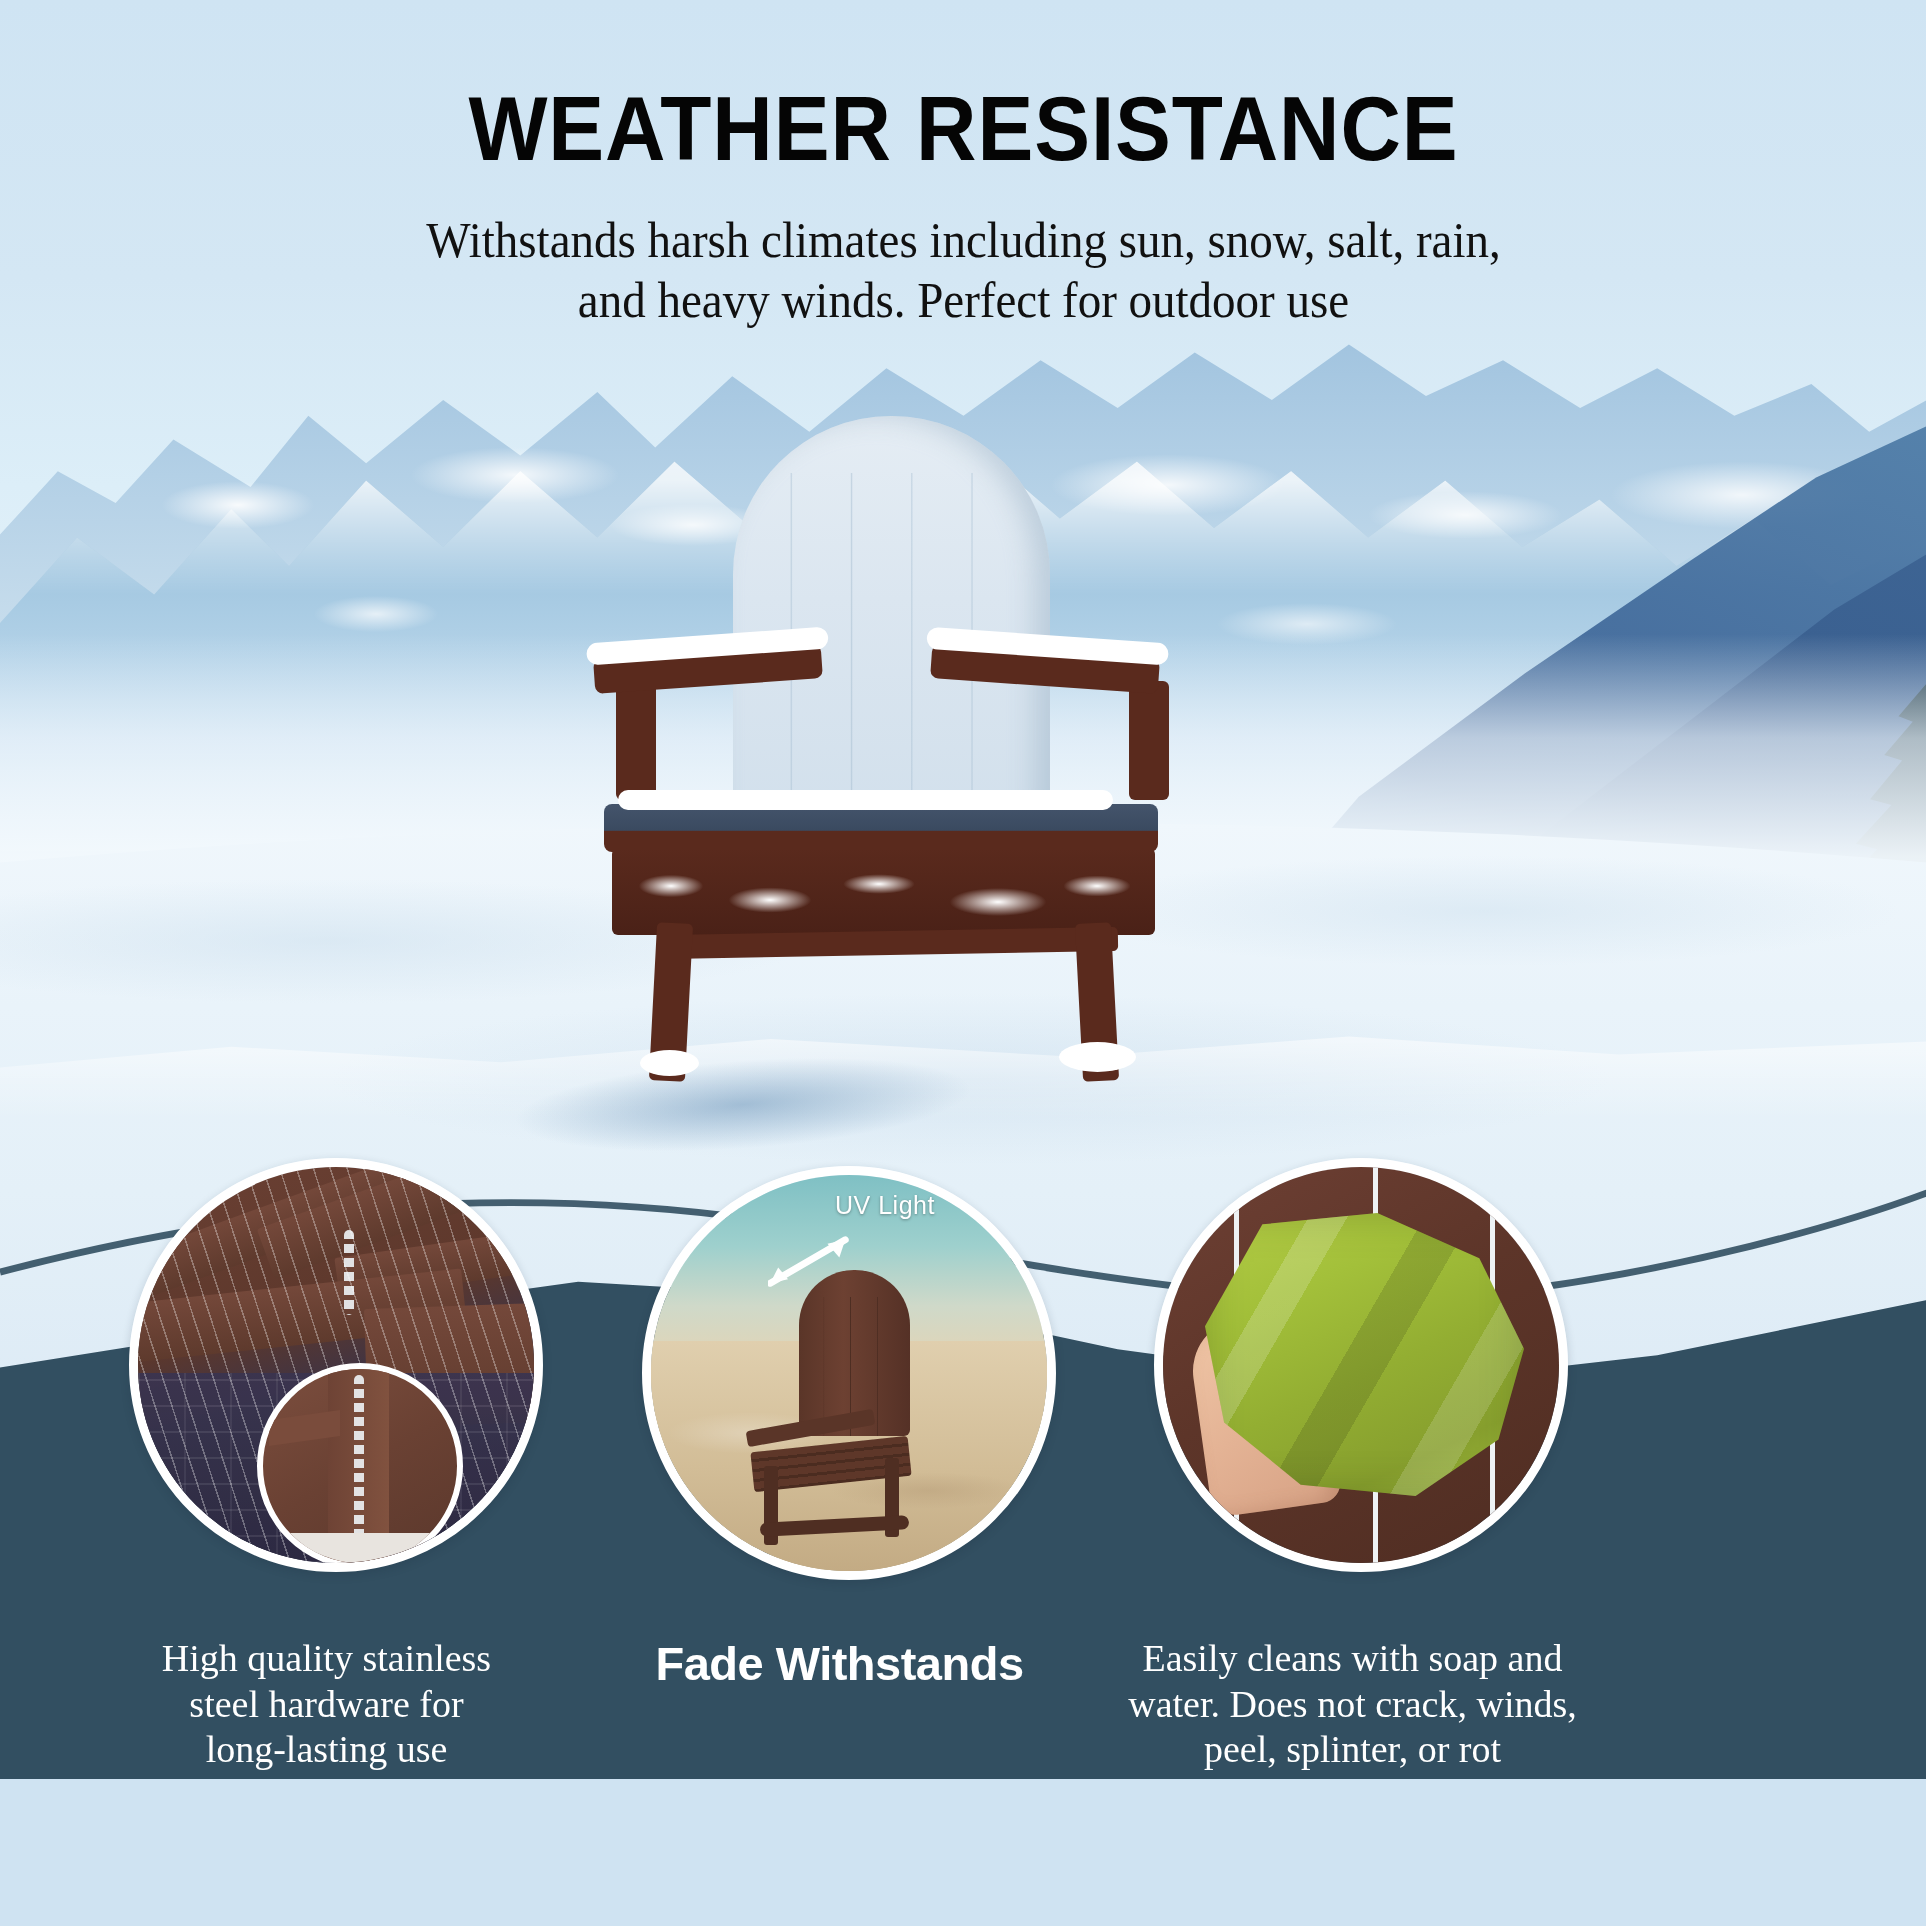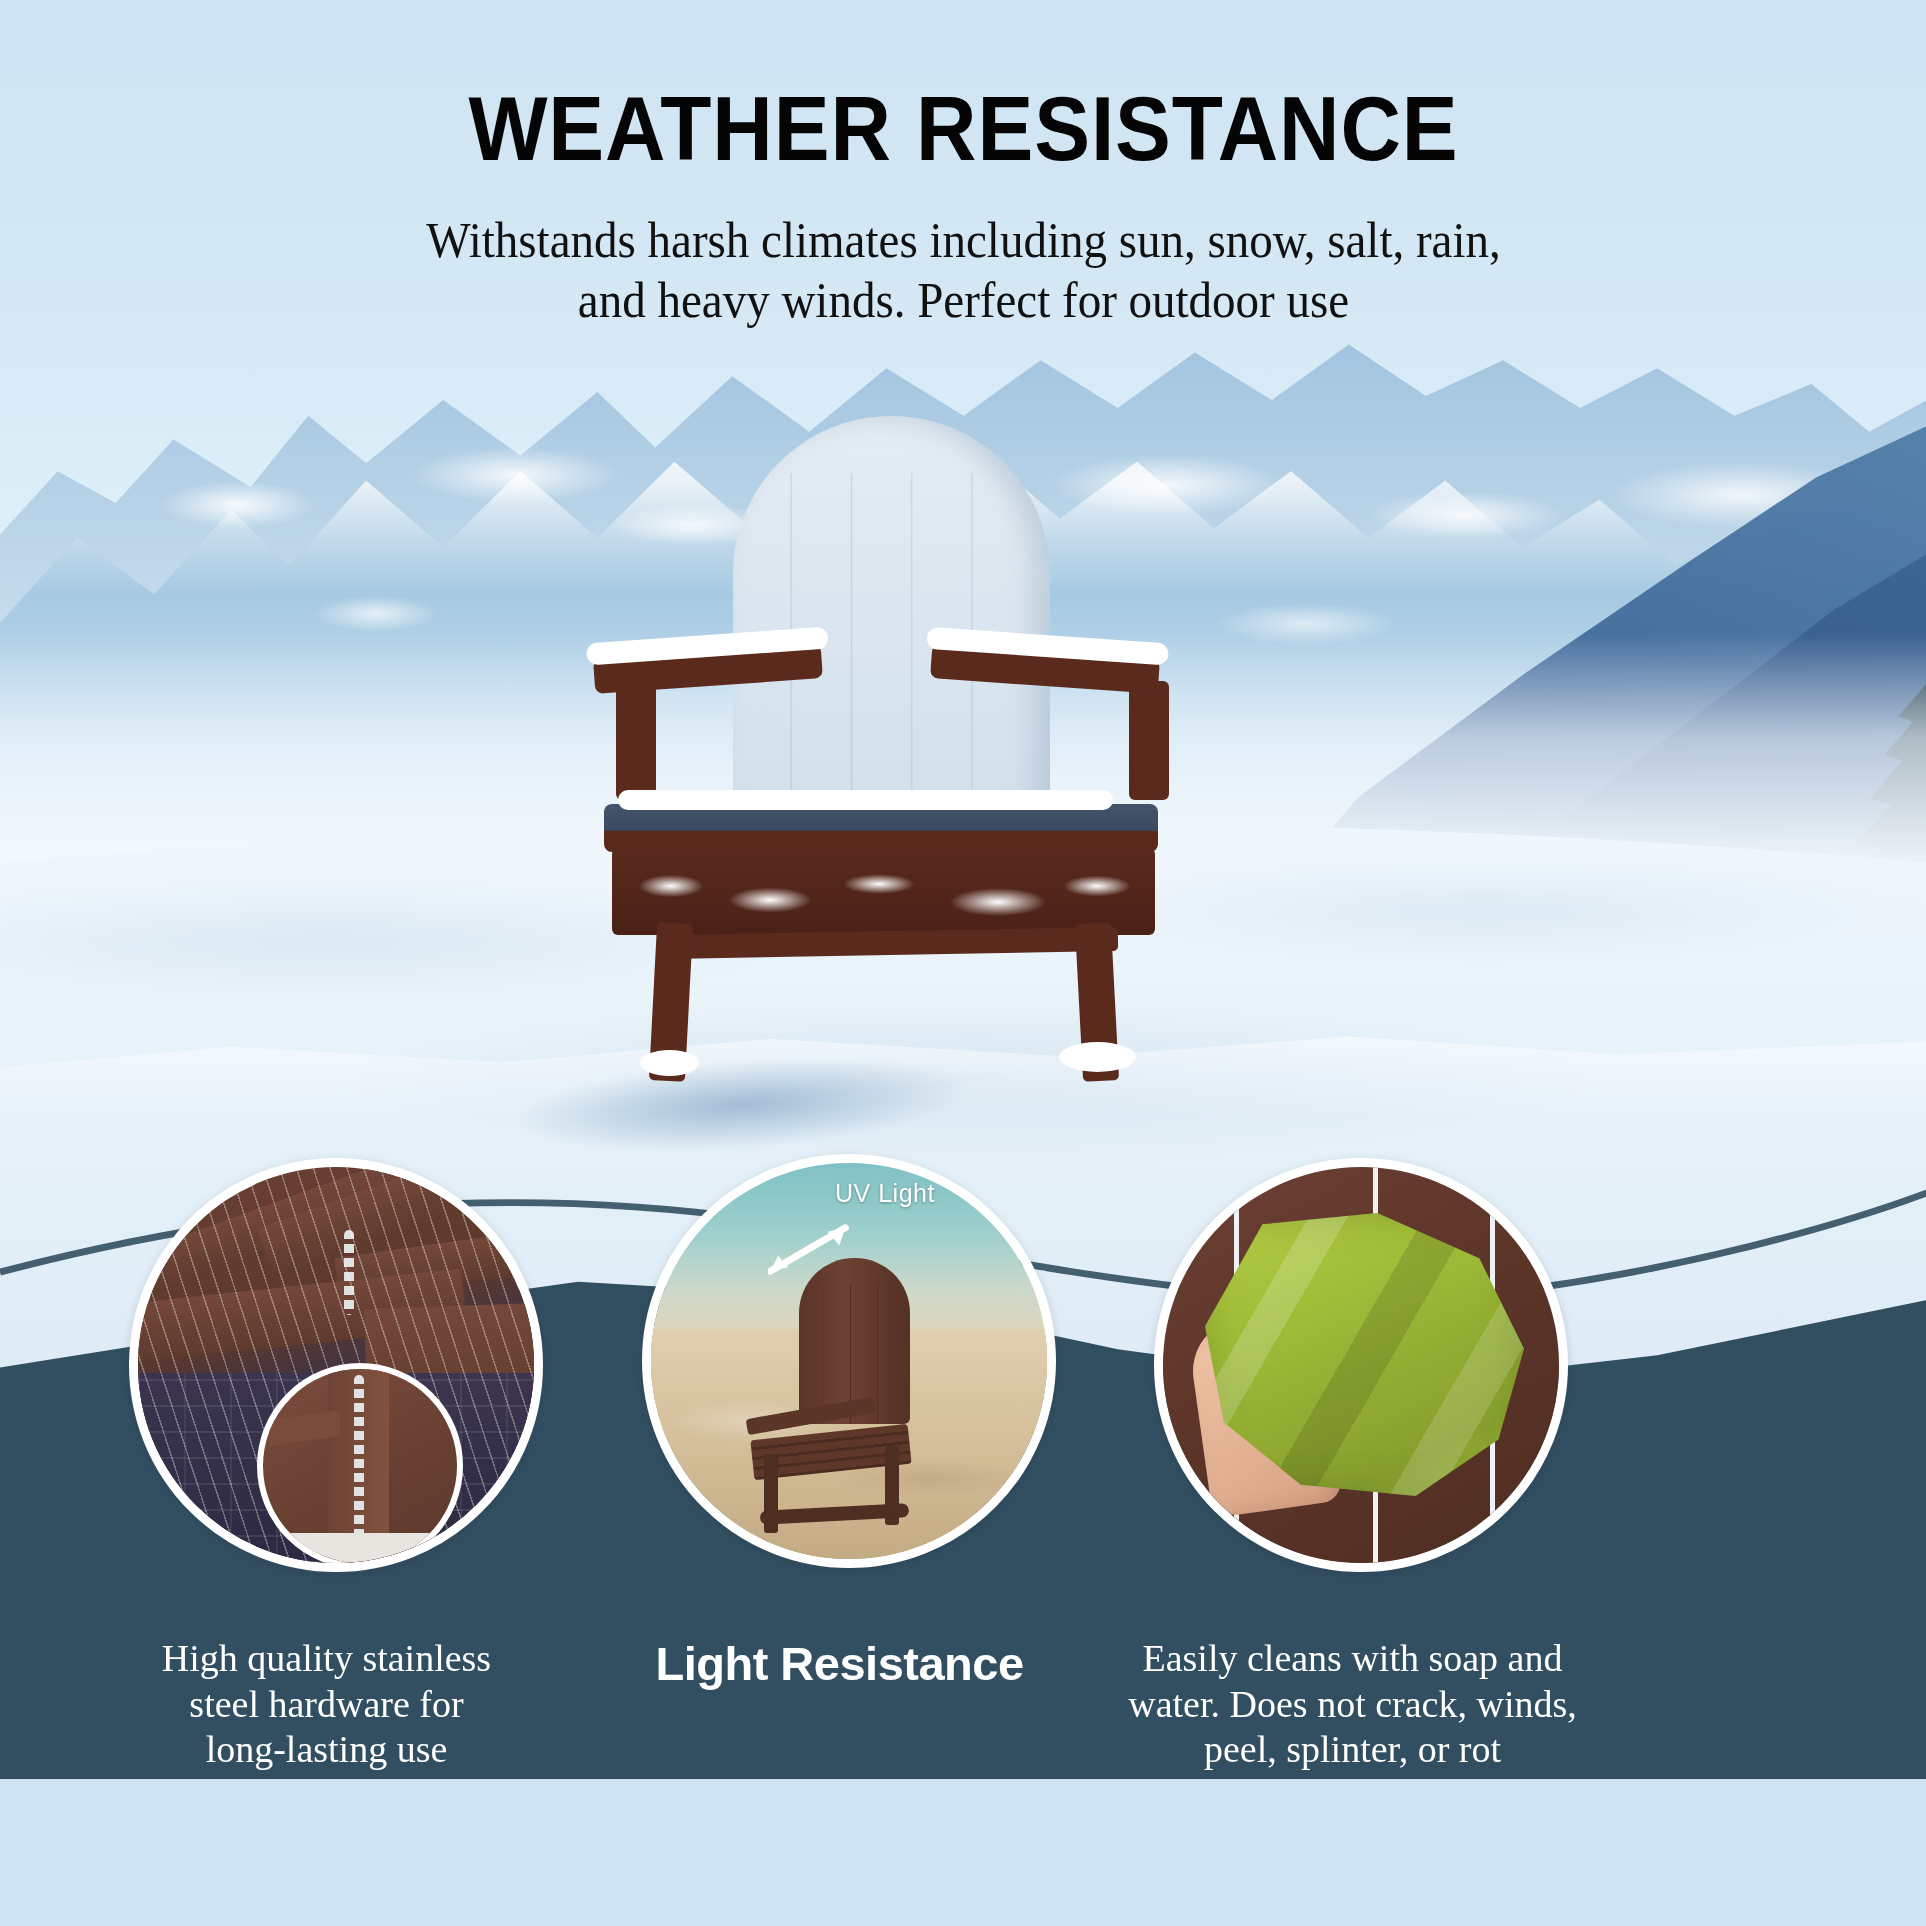--- a/index.html
+++ b/index.html
@@ -204,21 +204,21 @@
   }
 
   
   .circles{position:absolute;left:0;top:1148px;width:1927px;height:475px;}
   .circ{
     position:absolute;width:396px;height:396px;border-radius:50%;
     border:9px solid #ffffff;overflow:hidden;
     box-shadow:0 3px 10px rgba(20,40,55,.18);
   }
   .circ1{left:129px;top:10px;}
-  .circ2{left:642px;top:6px;text-align:center;}
+  .circ2{left:642px;top:18px;text-align:center;}
   .circ3{left:1154px;top:10px;}
   .circ-inner{position:absolute;inset:0;}
 
   
   .rain-scene{
     position:absolute;inset:0;
     background:linear-gradient(165deg,#6b4033 0%,#5d382c 38%,#3b3347 55%,#2e2b42 100%);
   }
   .deck-board{position:absolute;background:linear-gradient(180deg,#74483a,#5e3a2d);border-radius:3px;}
   .rain{
@@ -443,21 +443,21 @@
 
     <div class="feat feat1">
       <div class="feat-desc">
         <div>High quality stainless</div>
         <div>steel hardware for</div>
         <div>long-lasting use</div>
       </div>
     </div>
 
     <div class="feat feat2">
-      <div class="feat-title">Light Resistance</div>
+      <div class="feat-title">Fade Withstands</div>
     </div>
 
     <div class="feat feat3">
       <div class="feat-desc">
         <div>Easily cleans with soap and</div>
         <div>water. Does not crack, winds,</div>
         <div>peel, splinter, or rot</div>
       </div>
     </div>
   </div>

